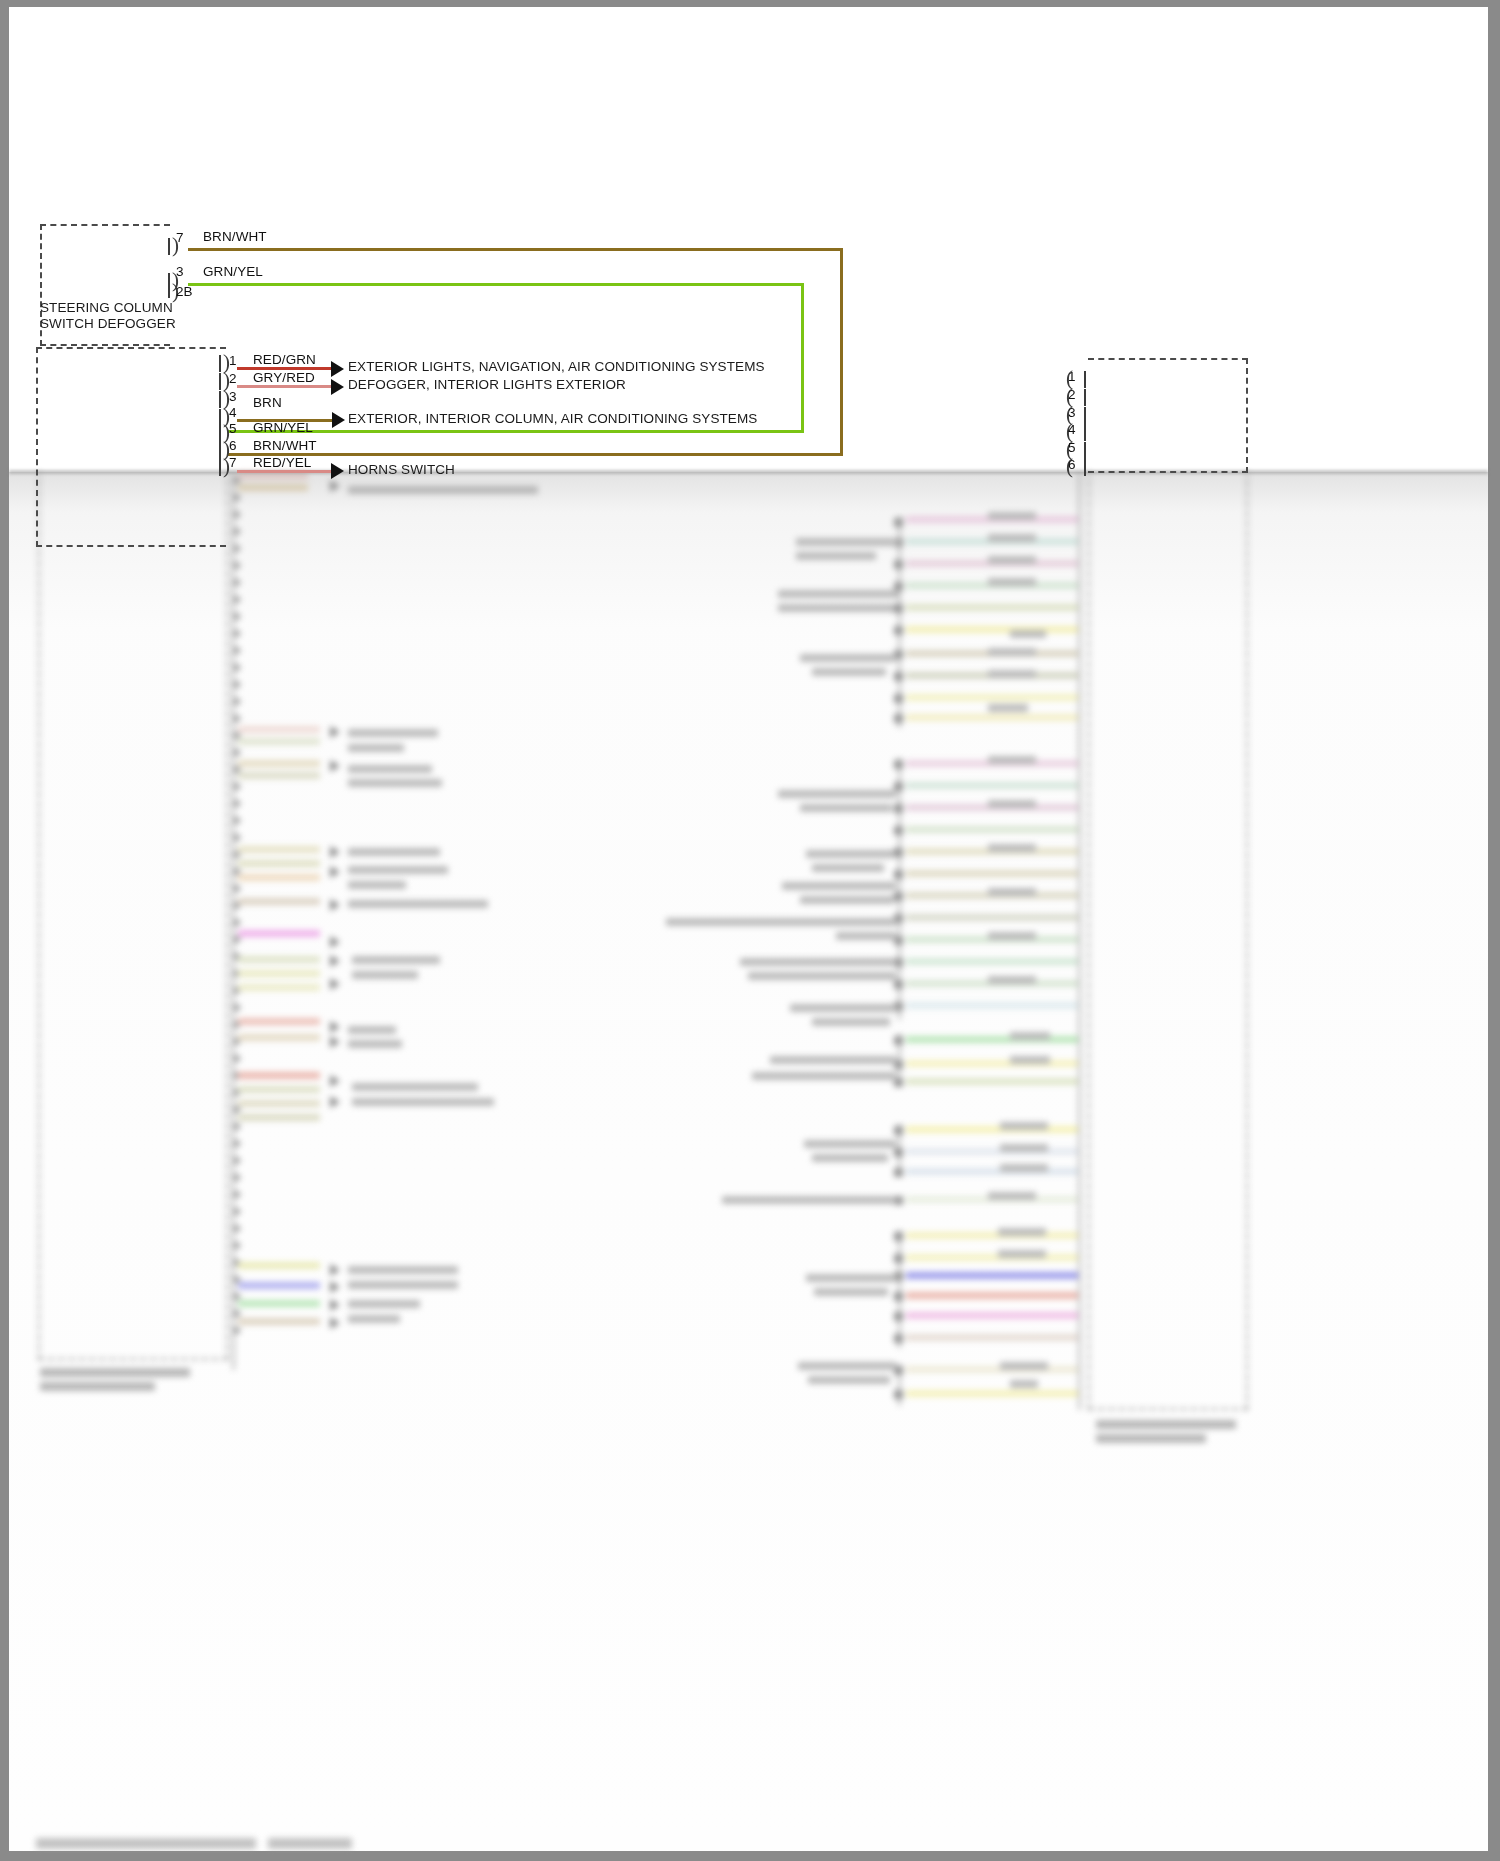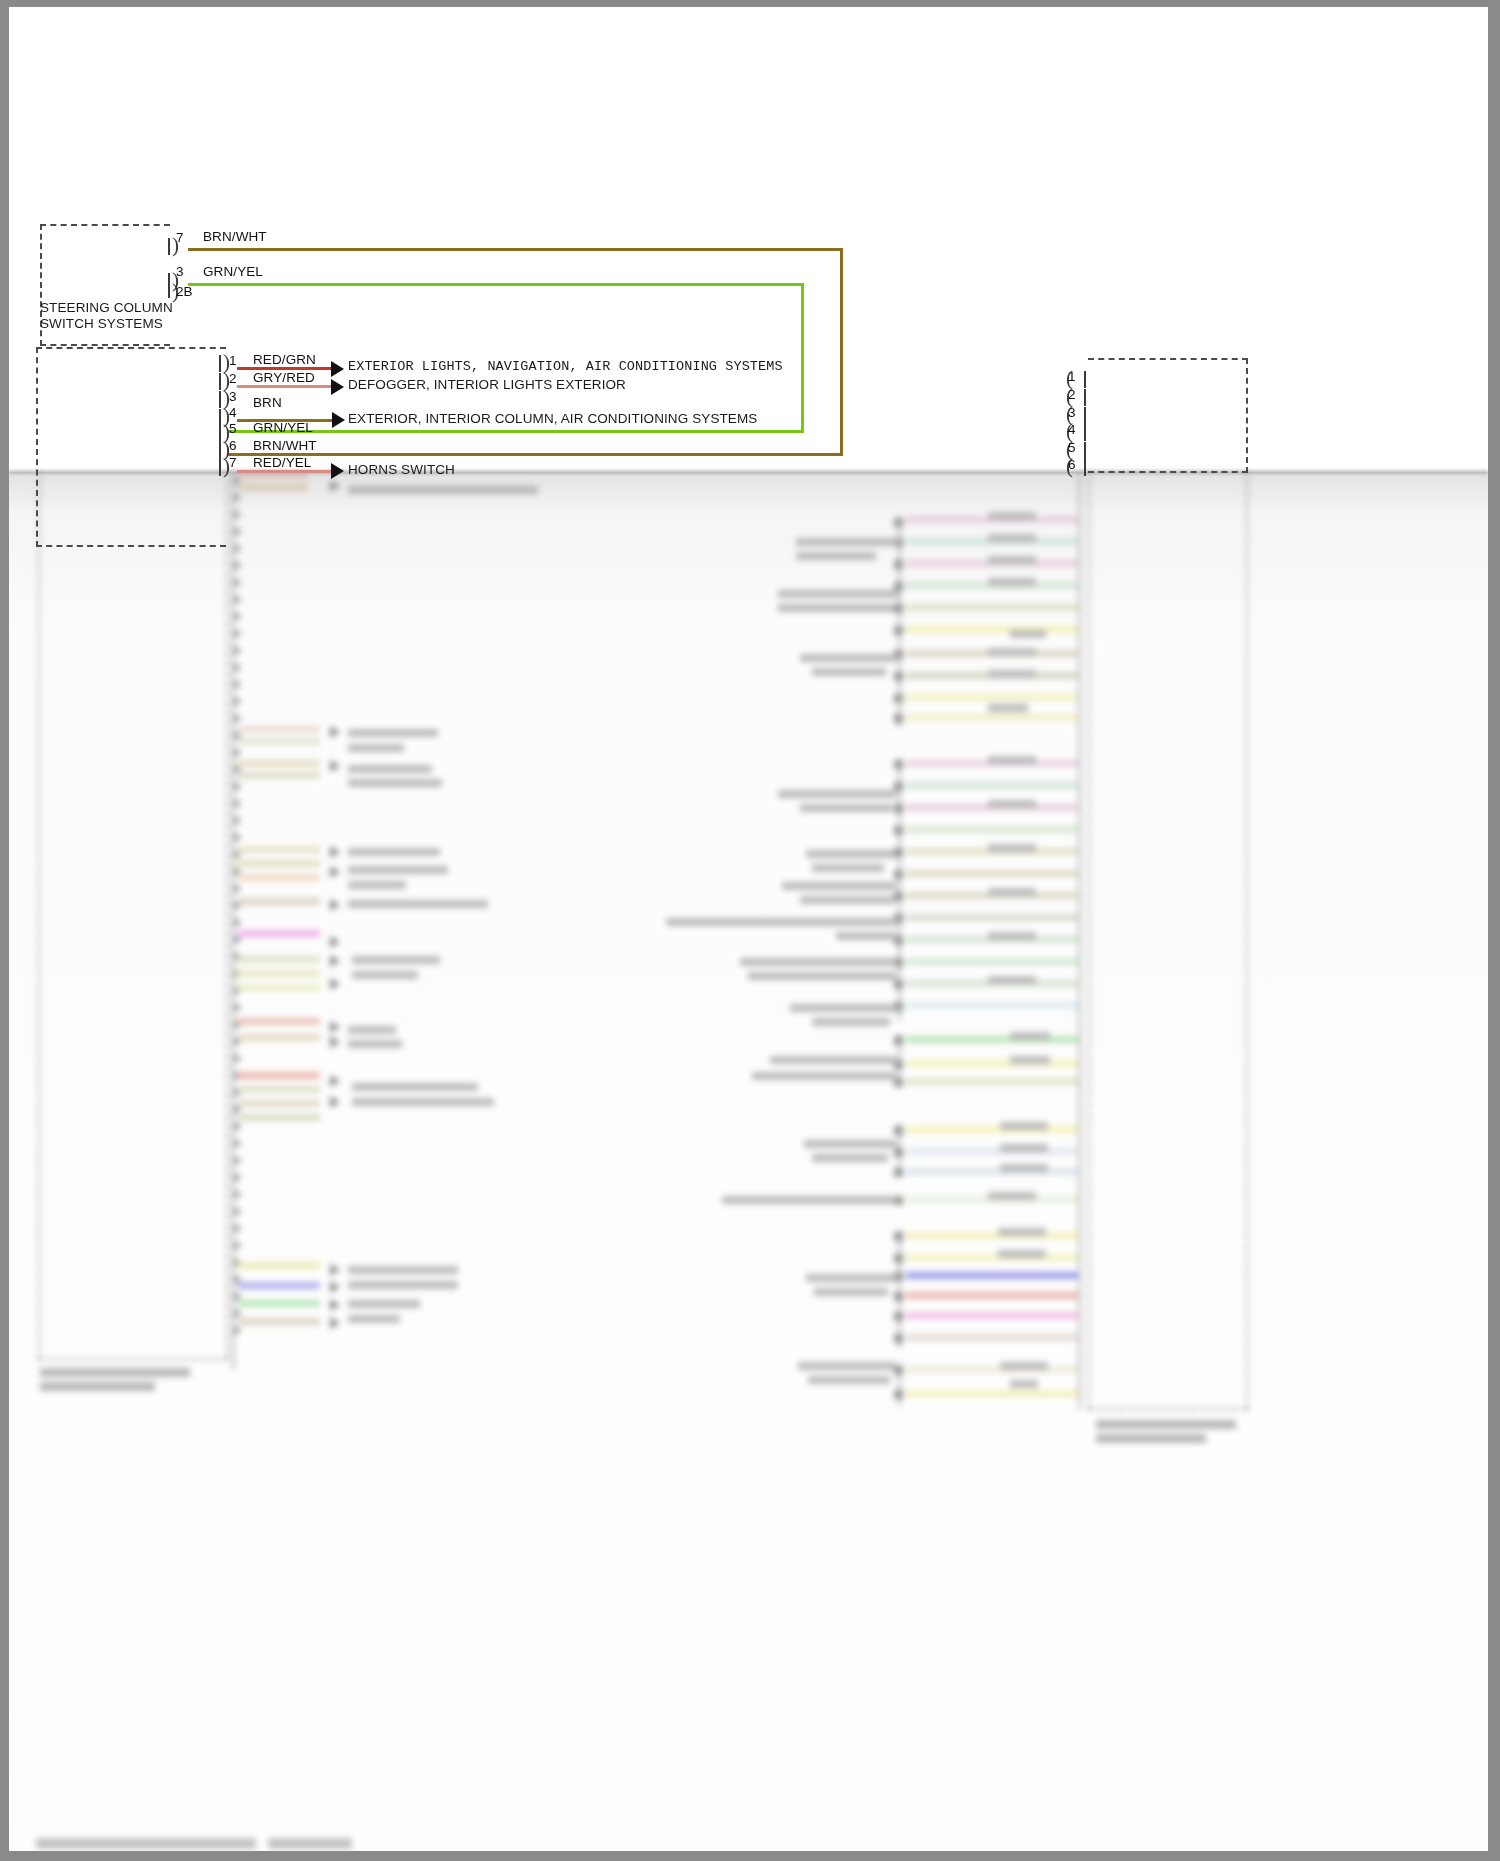--- a/index.html
+++ b/index.html
@@ -559,21 +559,21 @@
     </div>
   </div>
   <div class="blur-wash"></div>
   <div class="blur-topline"></div>
 
   <div class="sharp-layer">
 
     <div class="dashed-box no-right" style="left:40px; top:224px; width:130px; height:122px;"></div>
 
     <div class="comp-caption" style="left:40px; top:300px;">STEERING COLUMN
-SWITCH SYSTEMS</div>
+SWITCH DEFOGGER</div>
 
     <div class="pin" style="left:168px; top:237px;">
       <div class="bar"></div>
         <div class="arc">)</div>
     </div>
     <div class="pin-num" style="left:176px; top:231px;">7</div>
     <div class="wire-label" style="left:203px; top:230px;">BRN/WHT</div>
     <div class="wire" style="left:188px; top:248px; width:655px; background:#8a6d1f;"></div>
     <div class="wire-v" style="left:840px; top:248px; height:208px; background:#8a6d1f;"></div>
     <div class="wire" style="left:228px; top:453px; width:615px; background:#8a6d1f;"></div>
@@ -597,21 +597,21 @@
     <div class="dashed-box no-right" style="left:36px; top:347px; width:190px; height:200px;"></div>
 
     <div class="pin" style="left:219px; top:354px;">
       <div class="bar"></div>
         <div class="arc">)</div>
     </div>
     <div class="pin-num" style="left:229px; top:354px;">1</div>
     <div class="wire-label" style="left:253px; top:353px;">RED/GRN</div>
     <div class="wire" style="left:237px; top:367px; width:96px; background:#c0392b;"></div>
     <div class="dest-arrow" style="left:331px; top:361px;"></div>
-    <div class="dest-text" style="left:348px; top:359px;font-family:Liberation Mono, monospace;">EXTERIOR LIGHTS, NAVIGATION, AIR CONDITIONING SYSTEMS</div>
+    <div class="dest-text" style="left:348px; top:359px;">EXTERIOR LIGHTS, NAVIGATION, AIR CONDITIONING SYSTEMS</div>
 
     <div class="pin" style="left:219px; top:372px;">
       <div class="bar"></div>
         <div class="arc">)</div>
     </div>
     <div class="pin-num" style="left:229px; top:372px;">2</div>
     <div class="wire-label" style="left:253px; top:371px;">GRY/RED</div>
     <div class="wire" style="left:237px; top:385px; width:96px; background:#d98a86;"></div>
     <div class="dest-arrow" style="left:331px; top:379px;"></div>
     <div class="dest-text" style="left:348px; top:377px;">DEFOGGER, INTERIOR LIGHTS EXTERIOR</div>

